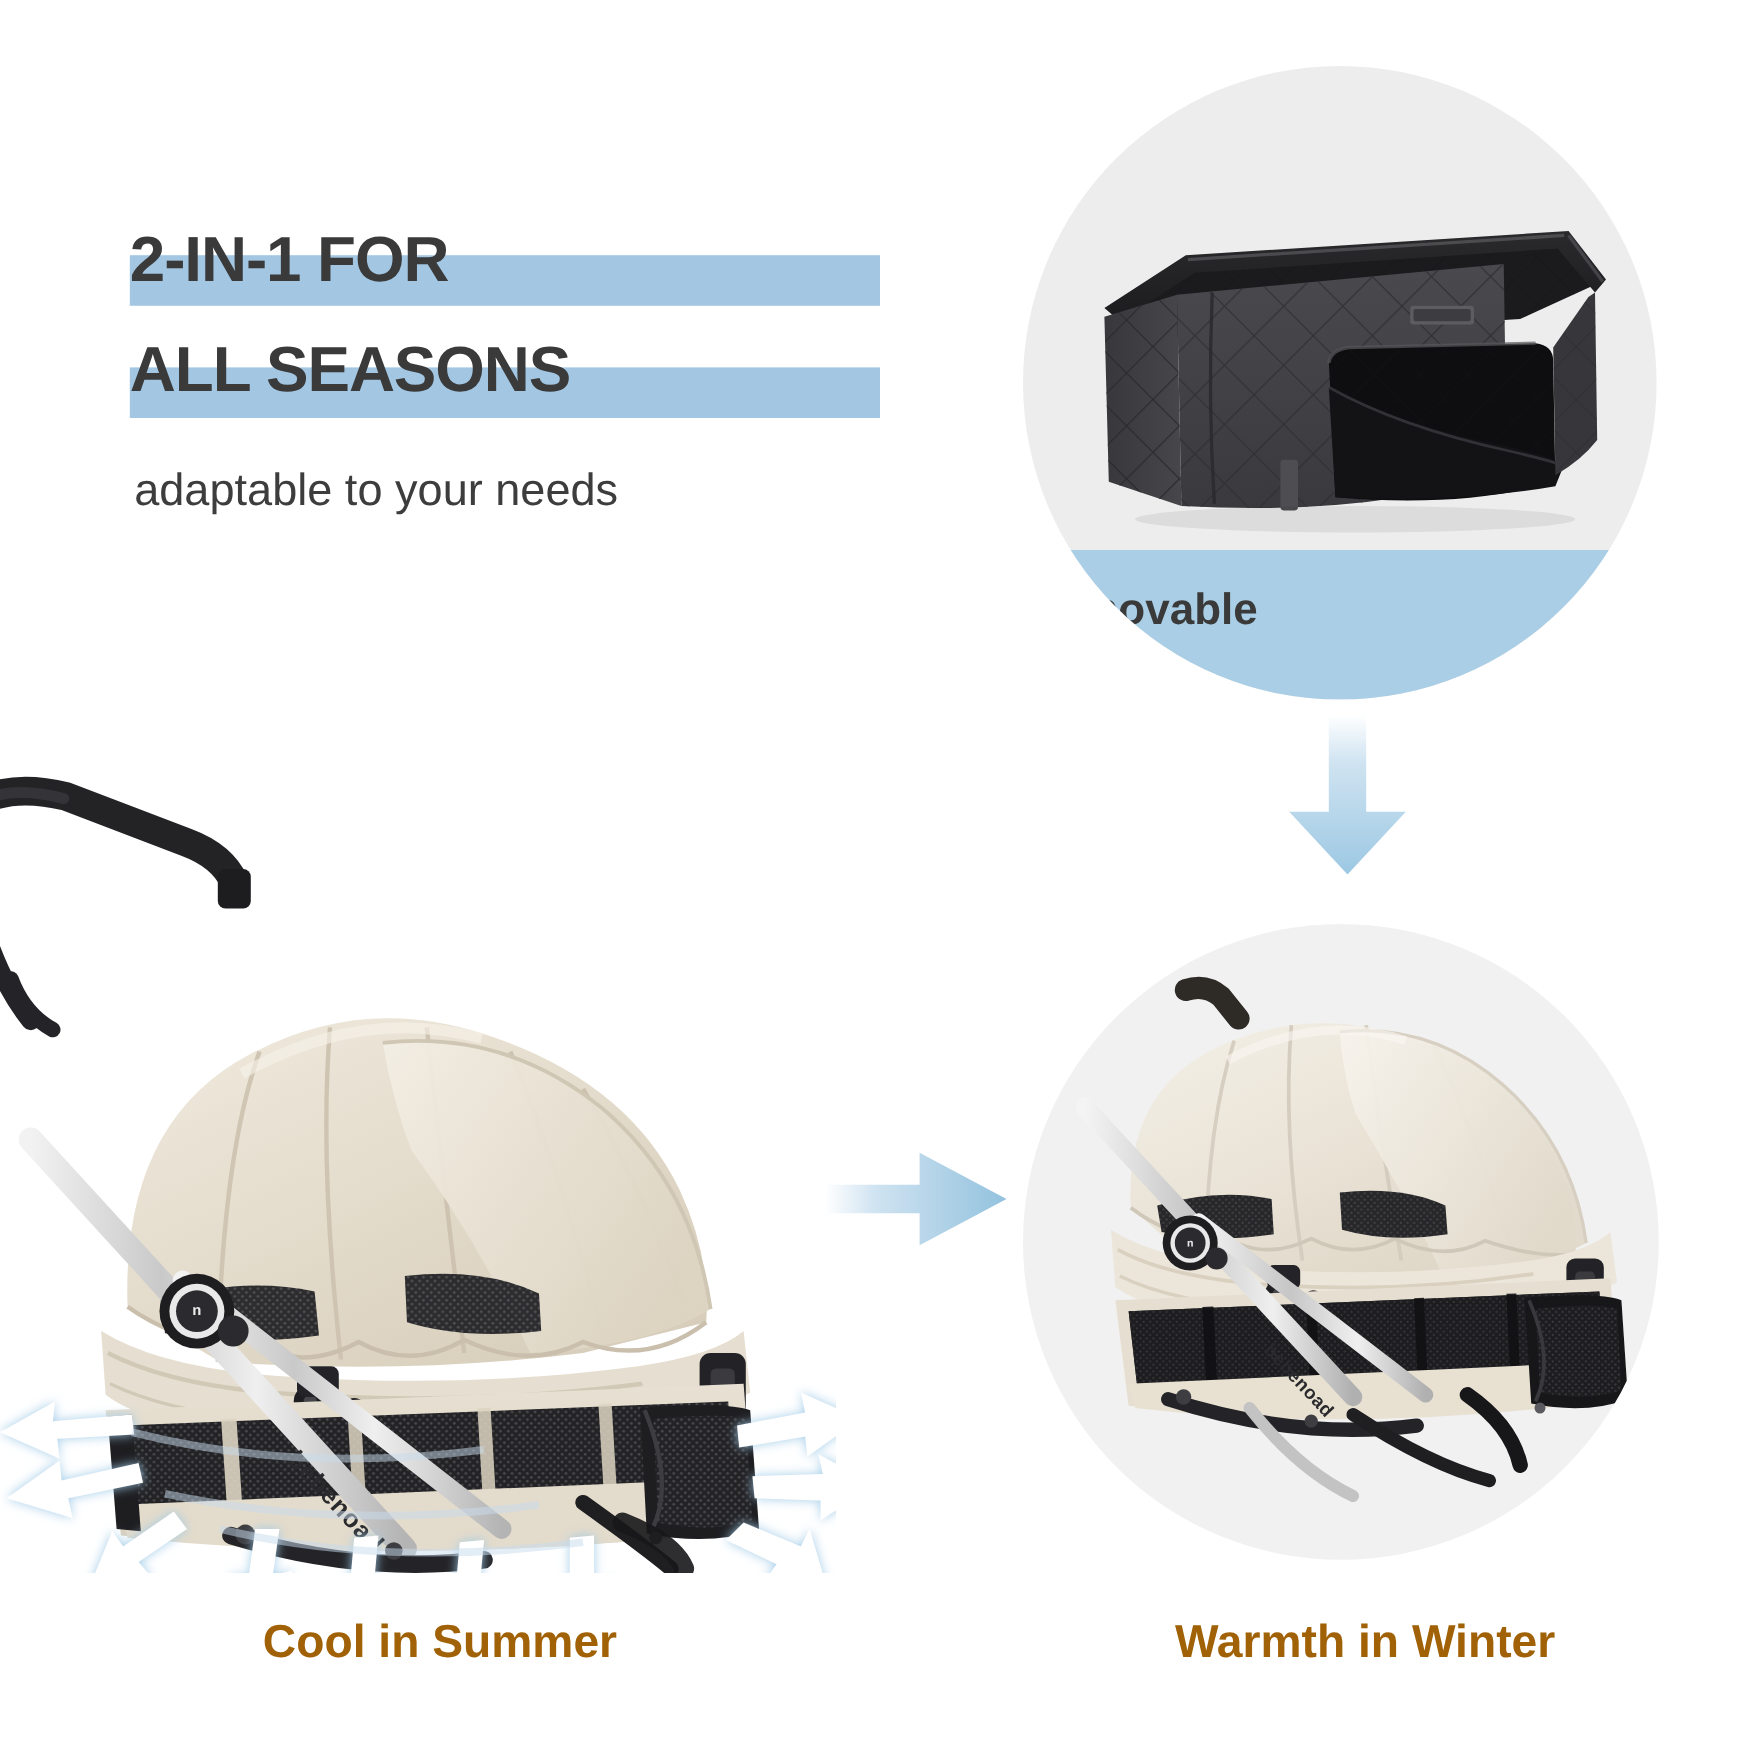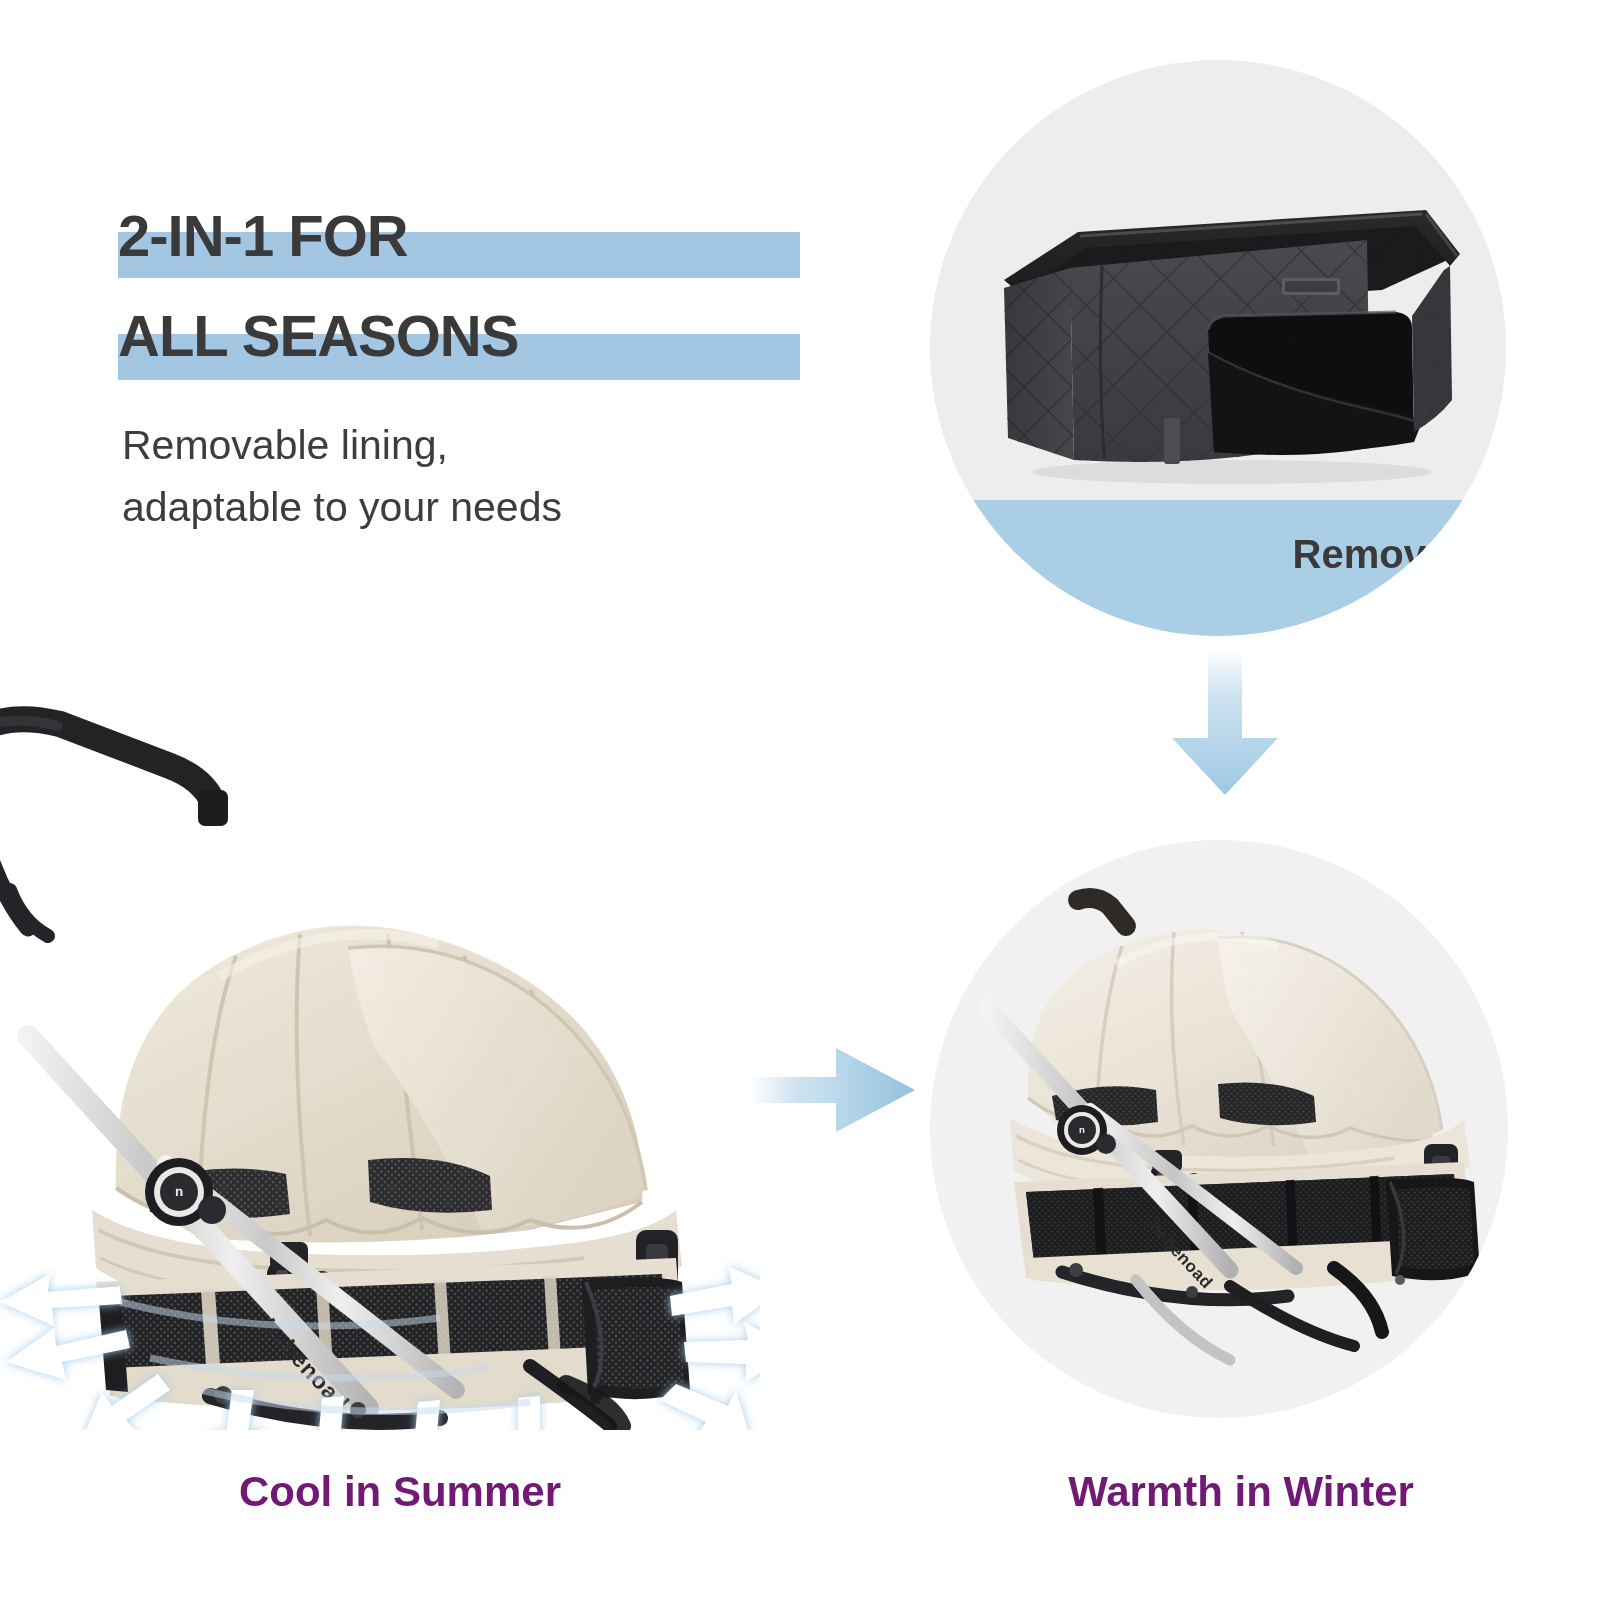--- a/index.html
+++ b/index.html
@@ -82,21 +82,21 @@
     right: 0;
     top: 440px;
     bottom: 0;
     background: #a9cee6;
   }
   .liner-label {
     position: absolute;
     left: 0;
     right: 0;
     top: 470px;
-    text-align: right;
+    text-align: left;
     font-size: 40px;
     font-weight: bold;
     color: #3a3a3a;
     line-height: 1.22;
   }
 
   
   .liner-art {
     position: absolute;
     left: 22px;
@@ -143,21 +143,21 @@
     top: 690px;
     width: 790px;
     height: 740px;
   }
 
   
   .caption {
     position: absolute;
     font-size: 42px;
     font-weight: bold;
-    color: #701a75;
+    color: #a16207;
     text-align: center;
     white-space: nowrap;
   }
   .caption.summer { left: 0px; top: 1468px; width: 800px; }
   .caption.winter { left: 911px; top: 1468px; width: 660px; }
 </style>
 </head>
 <body>
 
 <div class="stage">
@@ -167,21 +167,20 @@
       <span class="head-hl l1"></span>
       <span class="head-text">2-IN-1 FOR</span>
     </span>
     <span class="head-line">
       <span class="head-hl l2"></span>
       <span class="head-text">ALL SEASONS</span>
     </span>
   </div>
 
   <div class="subhead">
-    <div>Removable lining,</div>
     <div>adaptable to your needs</div>
   </div>
 
   <div class="liner-circle">
     <div class="blue-band"></div>
 
     <svg class="liner-art" viewBox="0 0 540 330">
       <defs>
         <linearGradient id="lnFront" x1="0" y1="0" x2="0" y2="1">
           <stop offset="0" stop-color="#4a4a4e"></stop>

